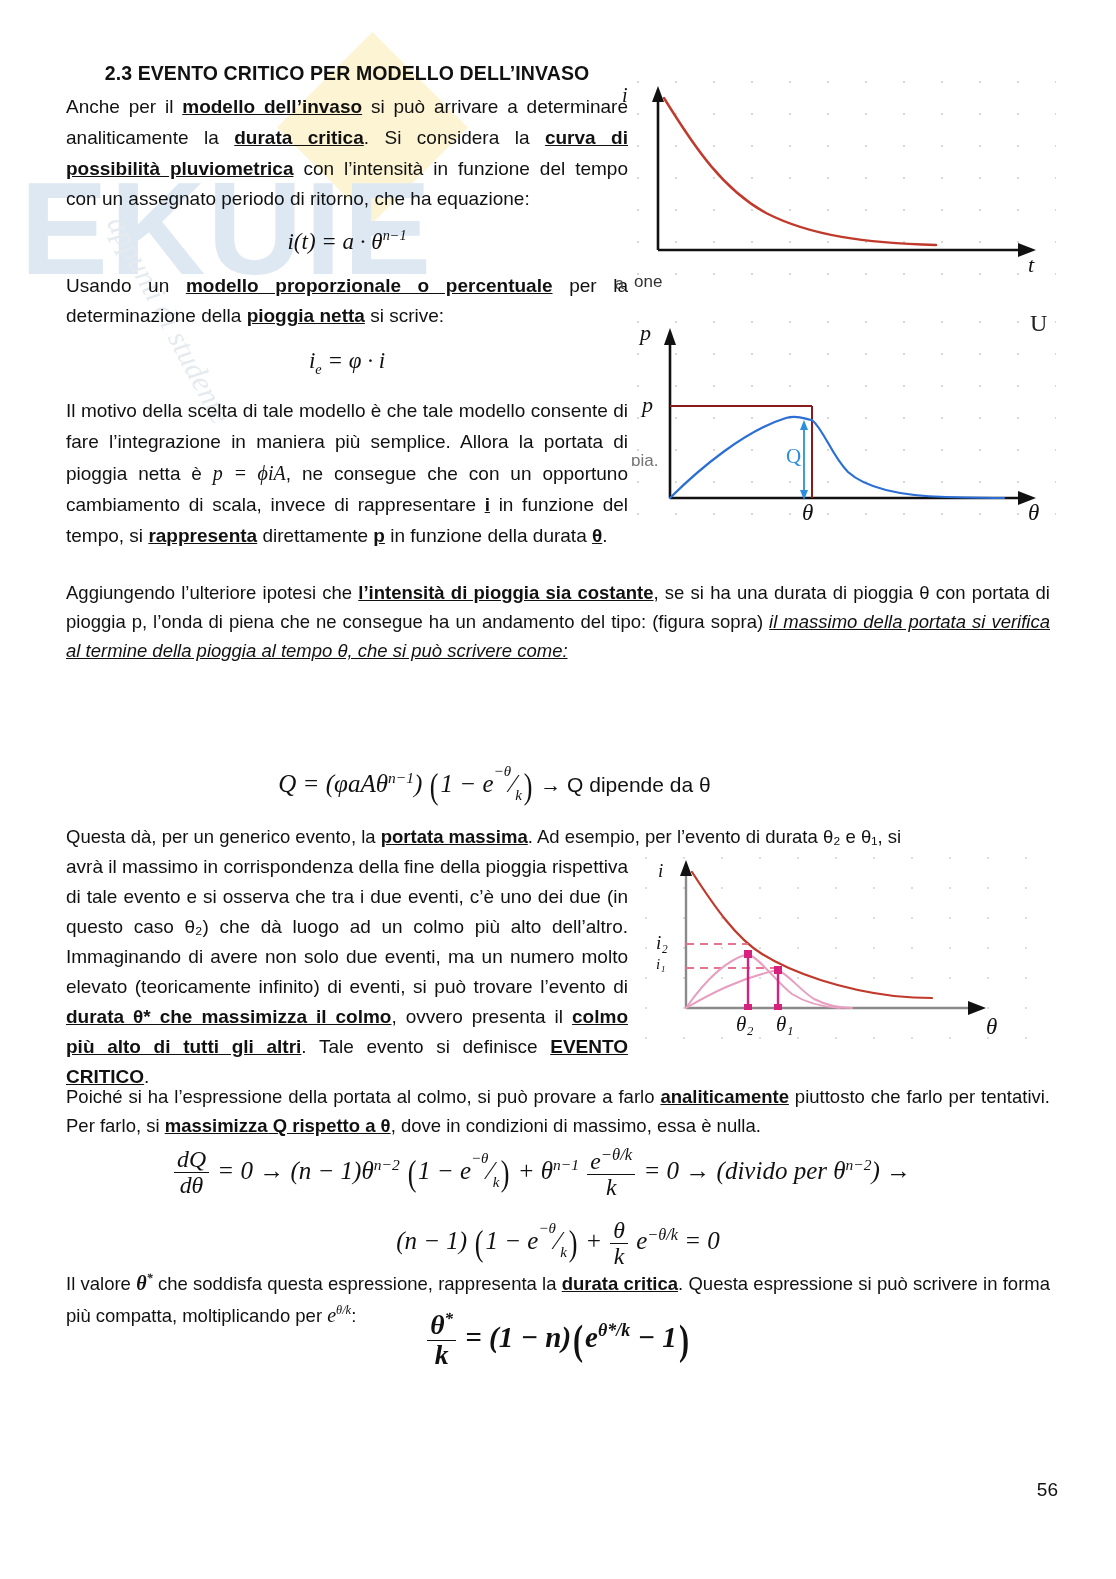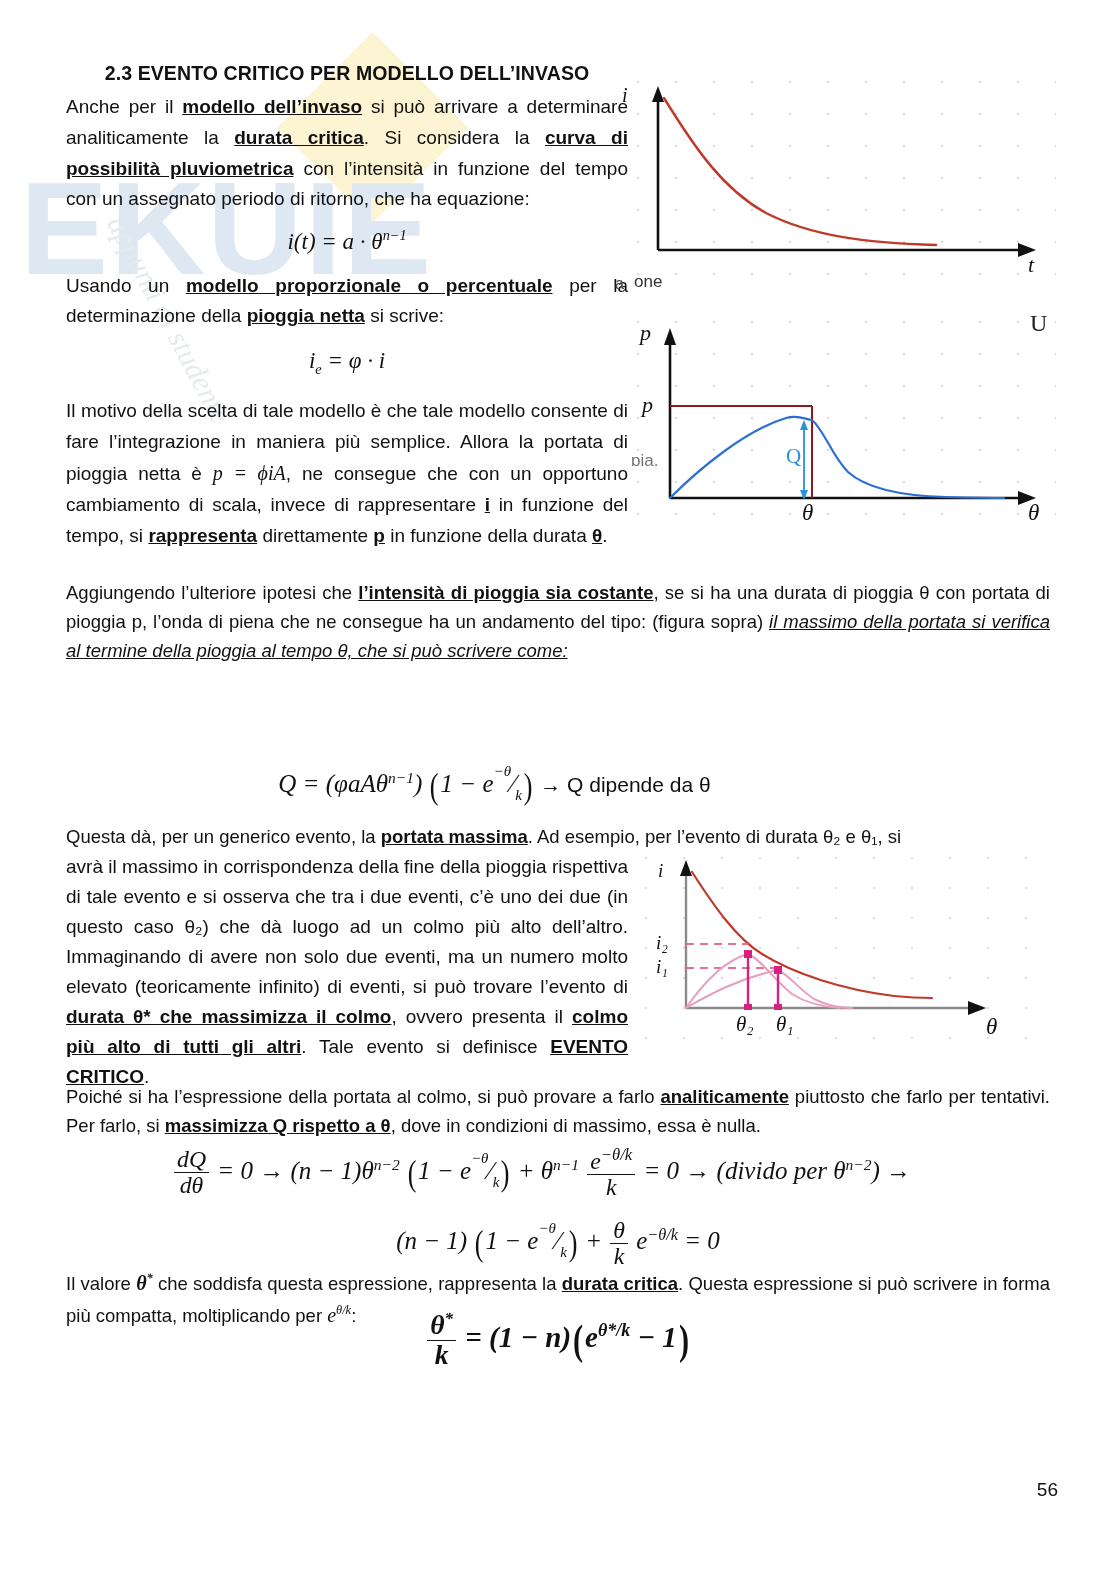--- a/index.html
+++ b/index.html
@@ -332,21 +332,21 @@
       <line x1="104" y1="100" x2="104" y2="150" stroke="#d6217f" stroke-width="2.4"></line>
       <rect x="100" y="94" width="8" height="8" fill="#d6217f"></rect>
       <rect x="100" y="148" width="8" height="6" fill="#d6217f"></rect>
 
       <line x1="134" y1="116" x2="134" y2="150" stroke="#d6217f" stroke-width="2.4"></line>
       <rect x="130" y="110" width="8" height="8" fill="#d6217f"></rect>
       <rect x="130" y="148" width="8" height="6" fill="#d6217f"></rect>
     </svg>
     <span style="position:absolute; left:14px; top:4px; font-family:'Liberation Serif',serif; font-style:italic; font-size:19px;">i</span>
     <span style="position:absolute; left:12px; top:76px; font-family:'Liberation Serif',serif; font-style:italic; font-size:19px;">i₂</span>
-    <span style="position:absolute; left:12px; top:100px; font-family:'Liberation Serif',serif; font-style:italic; font-size:19px;">i₁</span>
+    <span style="position:absolute; left:12px; top:100px; font-family:'Liberation Serif',serif; font-style:italic; font-size:15px;">i₁</span>
     <span style="position:absolute; left:92px; top:156px; font-family:'Liberation Serif',serif; font-style:italic; font-size:21px;">θ₂</span>
     <span style="position:absolute; left:132px; top:156px; font-family:Liberation Serif, serif; font-style:italic; font-size:21px;">θ₁</span>
     <span style="position:absolute; left:342px; top:158px; font-family:'Liberation Serif',serif; font-style:italic; font-size:23px;">θ</span>
   </div>
 
   <span class="artifact" style="left:634px; top:272px; font-size:17px; height:15px; color:#333;">one</span>
   <span class="artifact" style="left:631px; top:451px; font-size:17px; height:15px; color:#737373;">pia.</span>
   <span class="artifact" style="left:615px; top:275px; font-size:16px; color:#444;">a</span>
   <span class="artifact" style="left:1030px; top:310px; font-size:24px; color:#222; font-family:'Liberation Serif',serif;">U</span>
 

